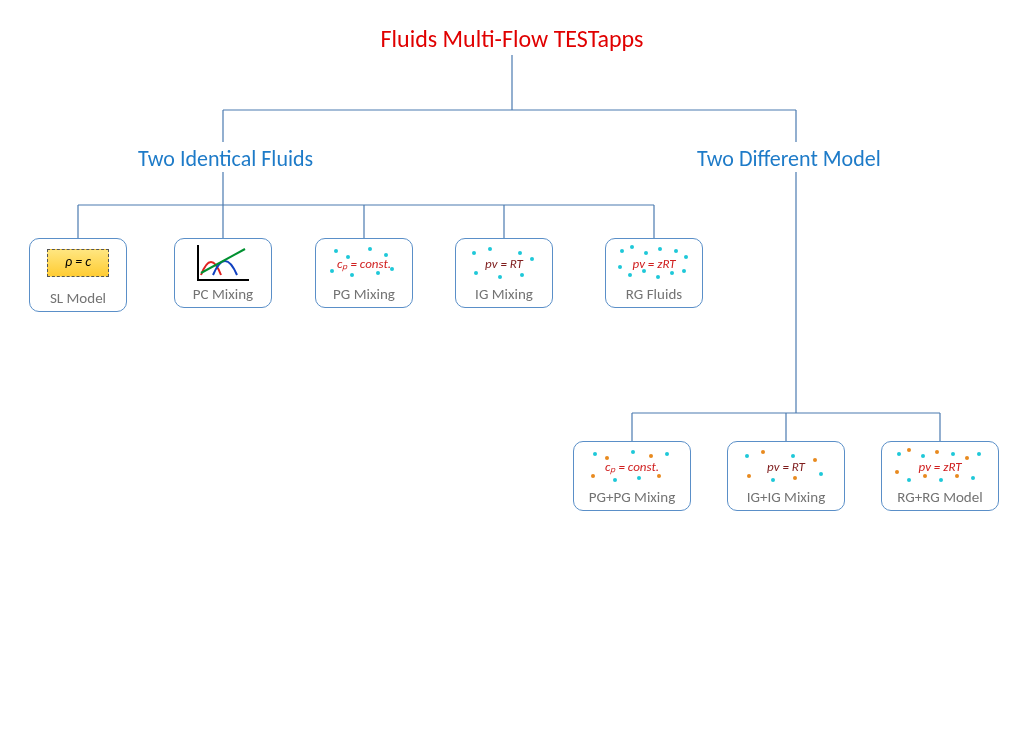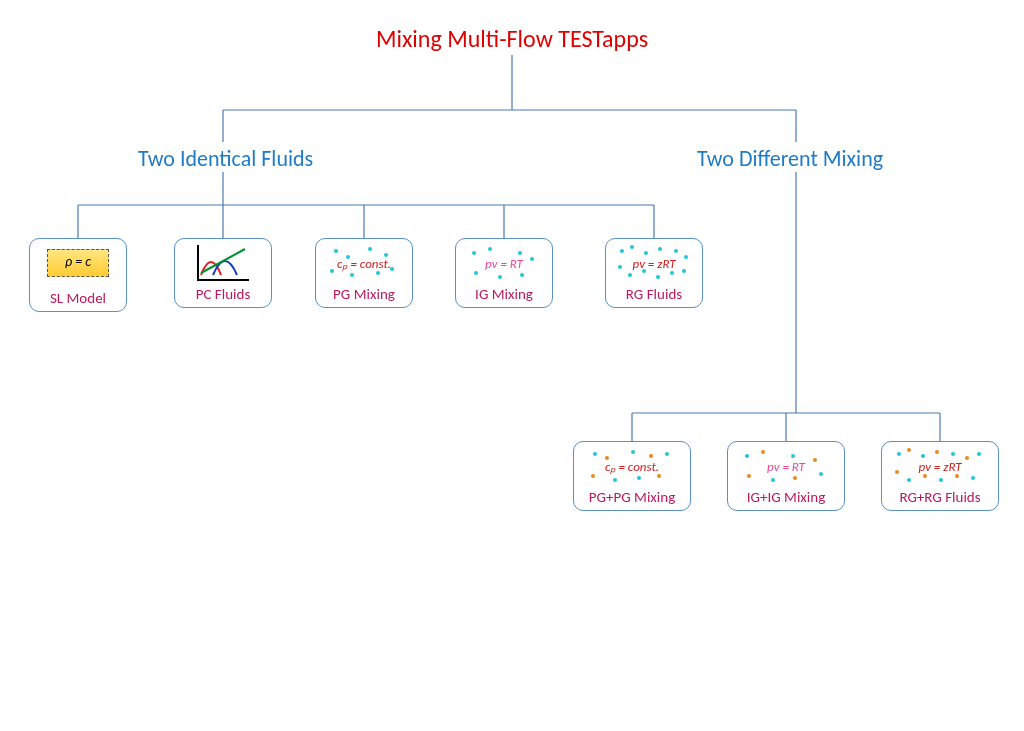--- a/index.html
+++ b/index.html
@@ -35,21 +35,21 @@
     border-radius: 10px;
     background: #fff;
     text-align: center;
     padding: 6px 4px 4px 4px;
     box-sizing: border-box;
   }
   .card-wide {
     width: 118px;
   }
   .card-label {
-    color: #be185d;
+    color: #737373;
     font-size: 15px;
     font-weight: 400;
     white-space: nowrap;
   }
   .icon {
     width: 72px;
     height: 36px;
     margin: 0 auto 4px auto;
     position: relative;
   }
@@ -93,21 +93,21 @@
   .formula {
     position: absolute;
     top: 50%;
     left: 50%;
     transform: translate(-50%, -50%);
     font-style: italic;
     font-size: 13px;
     white-space: nowrap;
   }
   .f-red { color: #d02020; }
-  .f-green { color: #ec4899; }
+  .f-green { color: #7f1d1d; }
   svg.connectors {
     position: absolute;
     top: 0;
     left: 0;
     width: 1024px;
     height: 731px;
     pointer-events: none;
   }
   svg.connectors path, svg.connectors line {
     stroke: #4a7ab0;
@@ -139,43 +139,43 @@
 
   <line x1="796" y1="172" x2="796" y2="413"></line>
 
   <line x1="632" y1="413" x2="940" y2="413"></line>
 
   <line x1="632" y1="413" x2="632" y2="441"></line>
   <line x1="786" y1="413" x2="786" y2="441"></line>
   <line x1="940" y1="413" x2="940" y2="441"></line>
 </svg>
 
-<div class="title">Mixing Multi-Flow TESTapps</div>
+<div class="title">Fluids Multi-Flow TESTapps</div>
 
 <div class="branch-label" style="left:138px; top:145px;text-align:center;">Two Identical Fluids</div>
-<div class="branch-label" style="left:697px; top:145px;">Two Different Mixing</div>
+<div class="branch-label" style="left:697px; top:145px;">Two Different Model</div>
 
 <div class="card" style="left:29px; top:238px;">
   <div class="icon">
     <div class="sl-box">ρ = c</div>
   </div>
   <div class="card-label">SL Model</div>
 </div>
 
 <div class="card" style="left:174px; top:238px;">
   <div class="icon">
     <div class="chart">
       <svg width="50" height="34" style="position:absolute;left:0;top:0;">
         <path d="M2,30 Q12,4 22,30" stroke="#e02020" stroke-width="2" fill="none"></path>
         <path d="M14,30 Q26,2 38,30" stroke="#1040c0" stroke-width="2" fill="none"></path>
         <path d="M2,28 L46,4" stroke="#009030" stroke-width="2" fill="none"></path>
       </svg>
     </div>
   </div>
-  <div class="card-label">PC Fluids</div>
+  <div class="card-label">PC Mixing</div>
 </div>
 
 <div class="card" style="left:315px; top:238px;">
   <div class="icon">
     <div class="dots">
       <span class="dot dc" style="left:6px; top:4px;"></span>
       <span class="dot dc" style="left:18px; top:10px;"></span>
       <span class="dot dc" style="left:40px; top:2px;"></span>
       <span class="dot dc" style="left:56px; top:8px;"></span>
       <span class="dot dc" style="left:2px; top:24px;"></span>
@@ -272,14 +272,14 @@
       <span class="dot dc" style="left:82px; top:4px;"></span>
       <span class="dot do" style="left:0px; top:22px;"></span>
       <span class="dot dc" style="left:12px; top:30px;"></span>
       <span class="dot do" style="left:28px; top:26px;"></span>
       <span class="dot dc" style="left:44px; top:30px;"></span>
       <span class="dot do" style="left:60px; top:26px;"></span>
       <span class="dot dc" style="left:76px; top:28px;"></span>
       <span class="formula f-red">pv = zRT</span>
     </div>
   </div>
-  <div class="card-label">RG+RG Fluids</div>
+  <div class="card-label">RG+RG Model</div>
 </div>
 
 </body></html>

